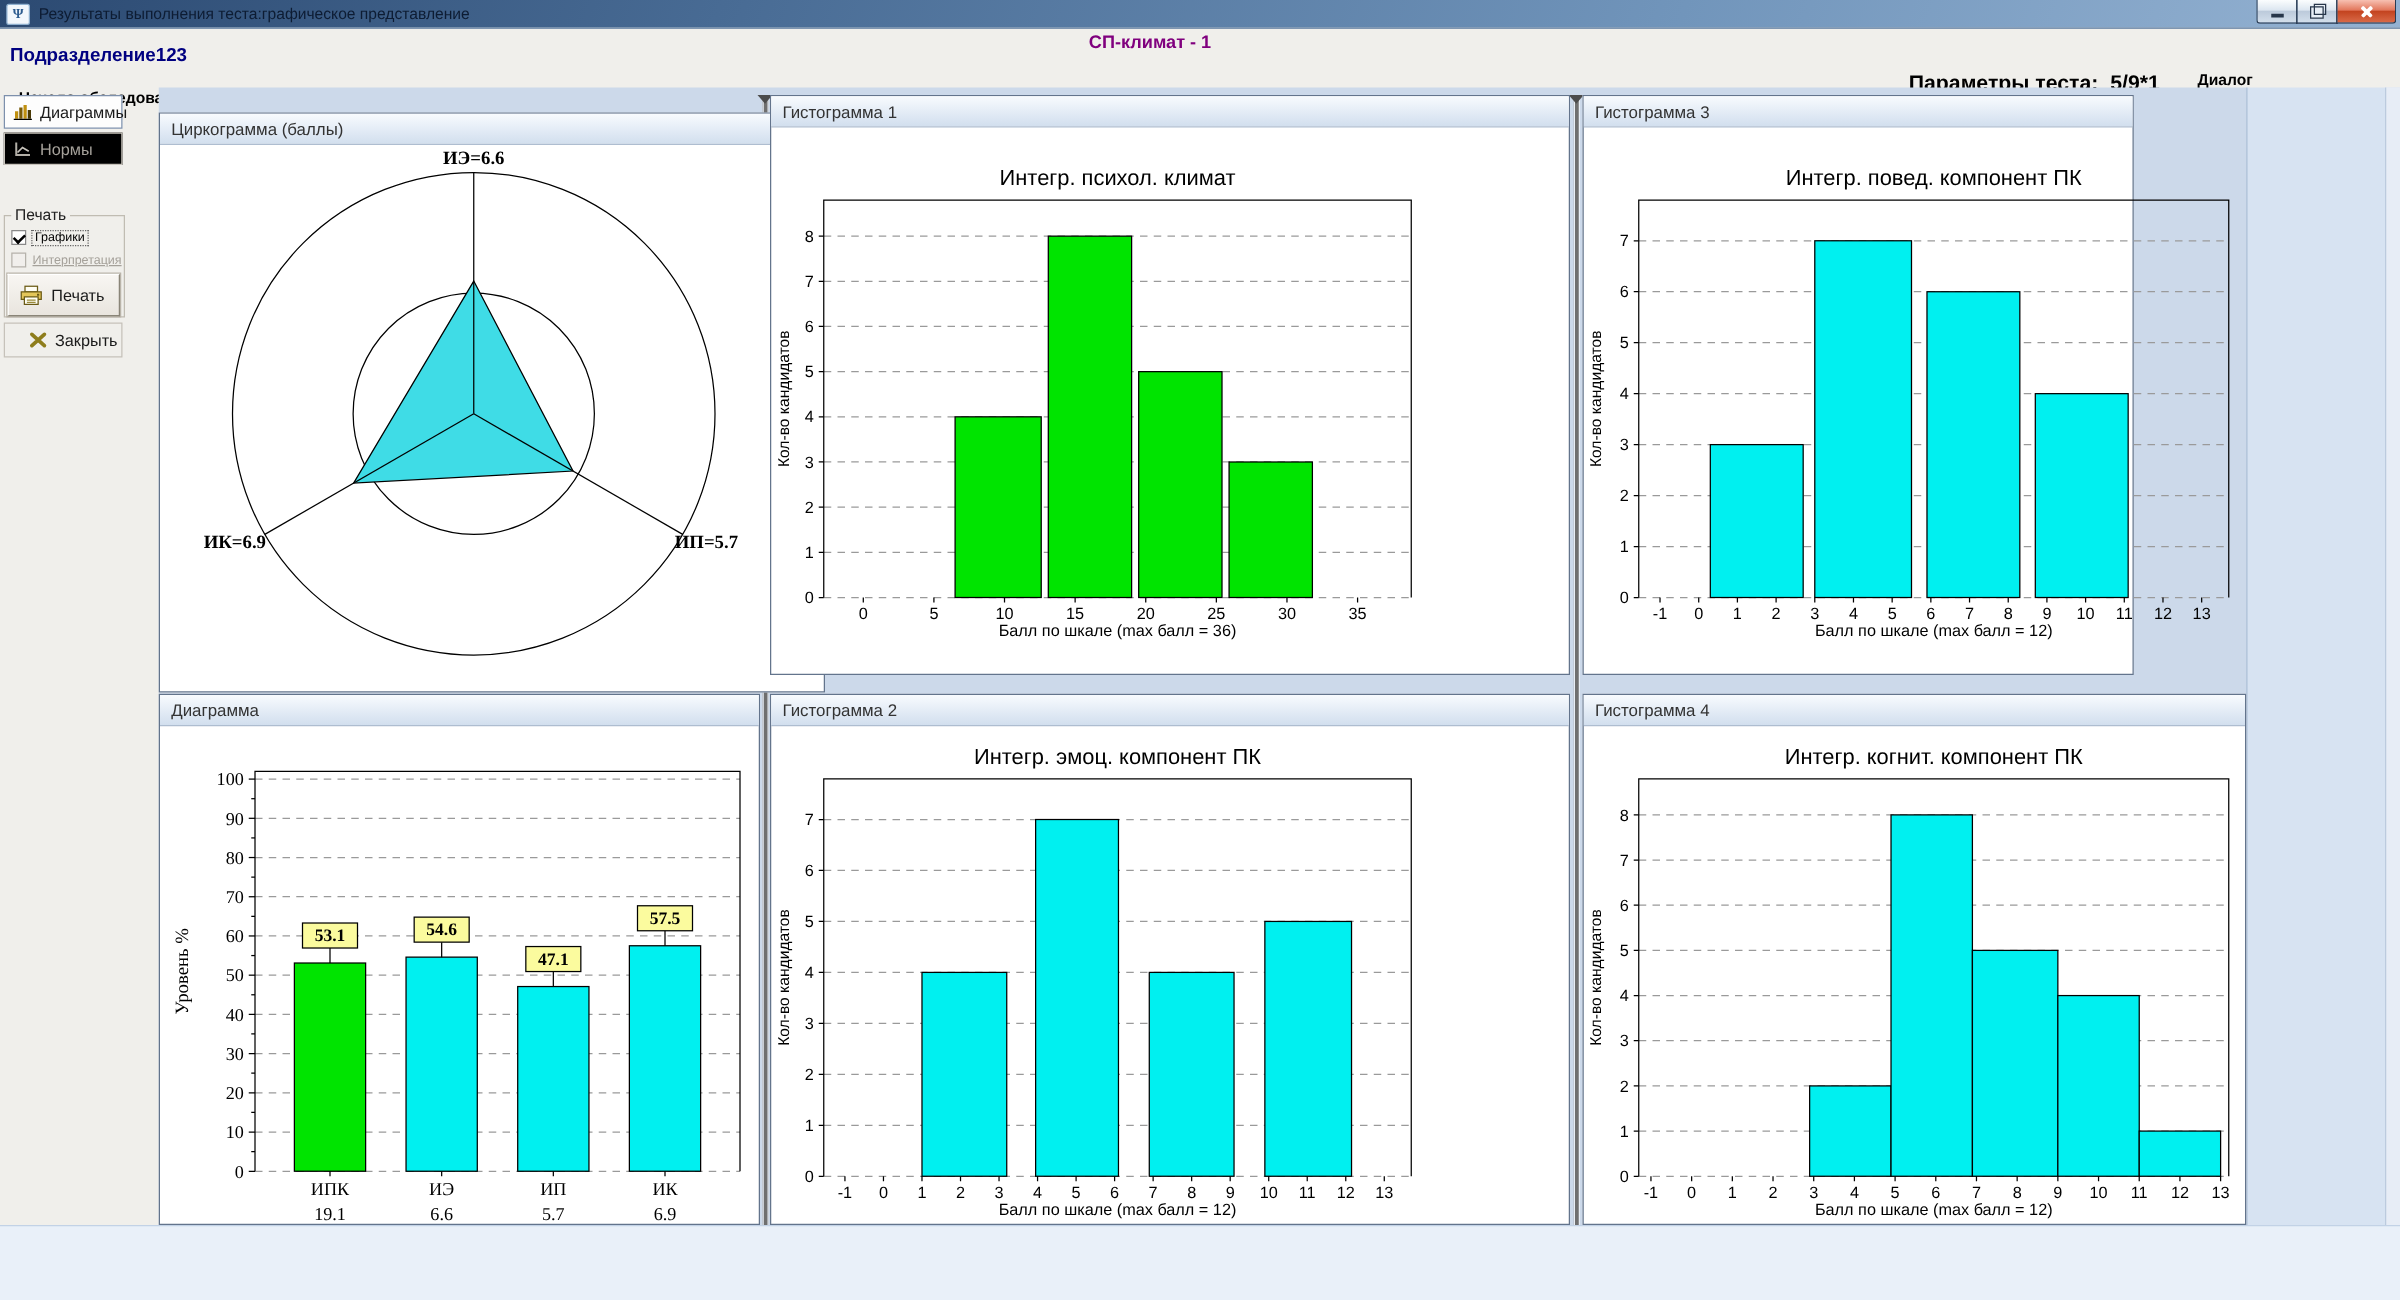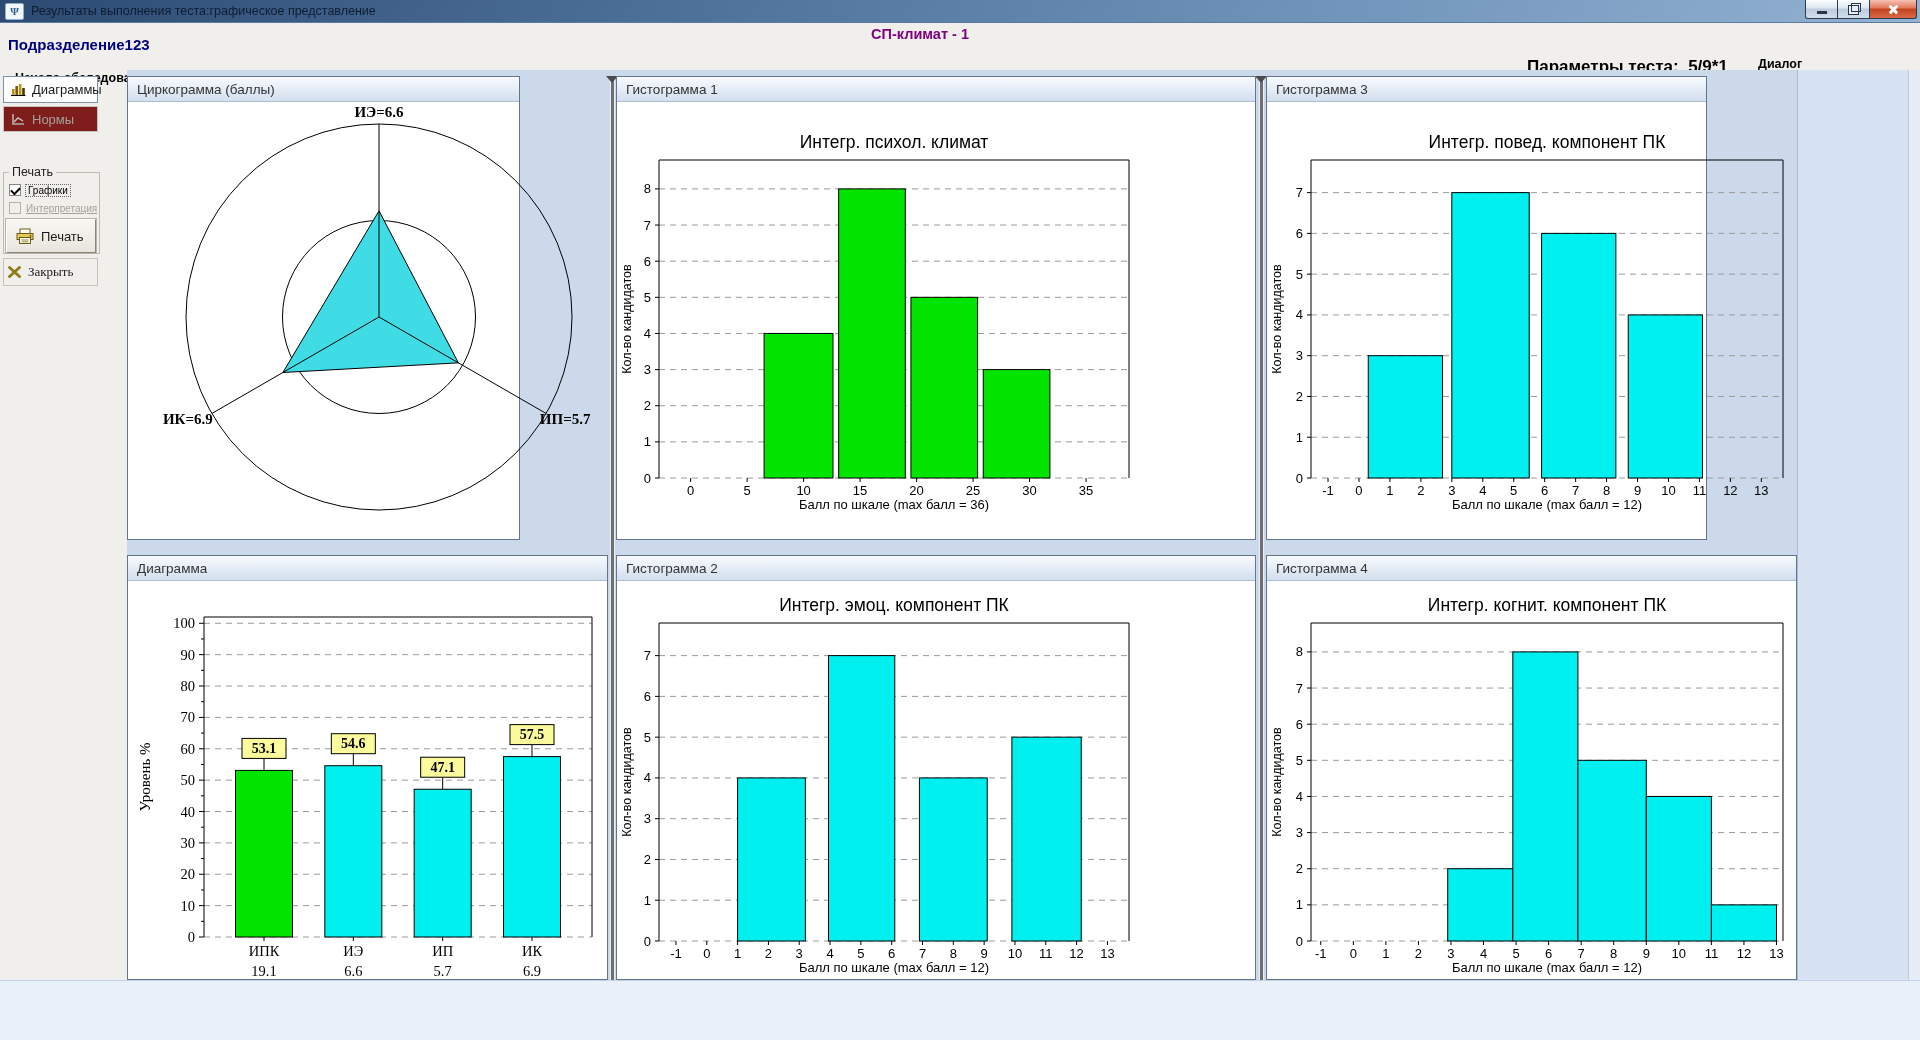--- a/index.html
+++ b/index.html
@@ -35,46 +35,46 @@
   .hdr{position:absolute;white-space:pre;}
   #test-name{left:660px;top:26px;width:520px;text-align:center;font-weight:bold;font-size:14.5px;color:#80007e;}
   #dept{left:8px;top:36px;font-weight:bold;font-size:15px;color:#000080;}
   #dates{left:8px;top:57px;font-weight:bold;font-size:12.5px;color:#000;}
   #dates span{margin-right:14px;}
   #params{left:1527px;top:57px;font-weight:bold;font-size:17px;color:#000;}
   #dialog{left:1758px;top:57px;font-weight:bold;font-size:12.5px;color:#000;}
   
   .sbtn{position:absolute;display:flex;align-items:center;box-sizing:border-box;font-size:13px;color:#1a1a1a;cursor:default;}
   #btn-diagrams{left:3px;top:76px;width:95px;height:27px;background:#fdfdfd;border:1px solid #7d90ac;padding-left:6px;}
-  #btn-norms{left:3px;top:106px;width:95px;height:26px;background:#7f1d1d;border:1px solid #c7c3bb;color:#a5a19a;padding-left:6px;}
+  #btn-norms{left:3px;top:106px;width:95px;height:26px;background:#000000;border:1px solid #c7c3bb;color:#a5a19a;padding-left:6px;}
   .sbtn svg{margin-right:6px;flex:0 0 auto;}
   #grp-print{position:absolute;left:3px;top:172px;width:97px;height:82px;border:1px solid #c0bcb2;box-sizing:border-box;}
   #grp-print-legend{position:absolute;left:9px;top:165px;font-size:12.5px;background:#f0efeb;padding:0 3px;color:#222;}
   .cb-row{position:absolute;display:flex;align-items:center;font-size:10px;}
   #cb-graphics{left:9px;top:184px;}
   #cb-interp{left:9px;top:202px;color:#a5a19a;text-decoration:underline;}
   .cb-box{width:12px;height:12px;border:1px solid #898989;background:#fff;margin-right:5px;display:flex;align-items:flex-start;justify-content:center;box-sizing:border-box;}
   .cb-box.disabled{border-color:#b5b2ab;background:#f1efec;}
   .cb-check{width:7px;height:4px;border-left:2px solid #000;border-bottom:2px solid #000;transform:rotate(-45deg);margin-top:2px;}
   .cb-label.focused{outline:1px dotted #666;padding:0 2px;}
   #btn-print{left:6px;top:219px;width:90px;height:34px;background:linear-gradient(#f8f6f2,#e9e5de);border:1px solid #8a8578;border-top-color:#fff;border-left-color:#fff;box-shadow:0 0 0 1px #b9b4a9;justify-content:flex-start;padding-left:8px;}
-  #btn-close{left:3px;top:258px;width:95px;height:28px;background:transparent;border:1px solid #c6c2ba;padding-left:3px;font-family:Liberation Serif, serif;}
+  #btn-close{left:3px;top:258px;width:95px;height:28px;background:transparent;border:1px solid #c6c2ba;padding-left:19px;}
   
   .panels-bg{position:absolute;left:127px;top:70px;width:1670px;height:910px;background:#ccd9ea;}
   .right-strip{position:absolute;left:1797px;top:70px;width:123px;height:910px;background:#d7e3f2;border-left:1px solid #a9bdd5;}
   .right-strip-inner{position:absolute;right:0;top:0;width:12px;height:100%;background:#e7edf6;border-left:1px solid #bccbde;}
   .footer{position:absolute;left:0;top:980px;width:1920px;height:60px;background:#e9f0f9;border-top:1px solid #c2d2e6;}
   .splitter-v{position:absolute;top:76px;height:904px;width:3px;background:#6f6f6f;border-left:1px solid #e8eef6;border-right:1px solid #e8eef6;}
   #split1{left:610px;} #split2{left:1259px;}
   .grip{position:absolute;top:0;left:-5px;width:0;height:0;border-left:6px solid transparent;border-right:6px solid transparent;border-top:7px solid #4c4c4c;}
   .panel{position:absolute;background:#fff;border:1px solid #63748c;box-sizing:border-box;}
   .caption{height:25px;background:linear-gradient(#f8fbfe,#dde7f3 70%,#d2dfee);border-bottom:1px solid #aebdd0;
     font-size:13.5px;color:#333;padding:5px 0 0 9px;box-sizing:border-box;cursor:default;}
   .panel svg{display:block;}
-  #p-circ {left:127px; top:76px; width:393px;height:464px;}
+  #p-circ {left:127px; top:90px; width:533px;height:464px;}
   #p-h1   {left:616px; top:76px; width:640px;height:464px;}
   #p-h3   {left:1266px;top:76px; width:441px;height:464px;}
   #p-diag {left:127px; top:555px;width:481px;height:425px;}
   #p-h2   {left:616px; top:555px;width:640px;height:425px;}
   #p-h4   {left:1266px;top:555px;width:531px;height:425px;}
 </style>
 </head>
 <body>
 
 <div class="titlebar">

